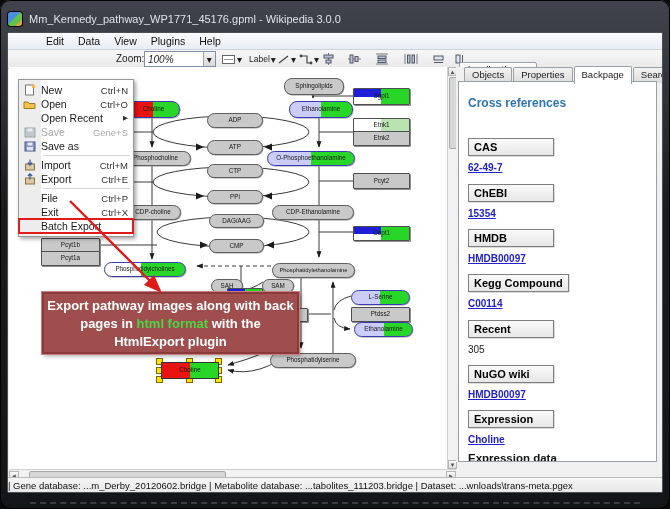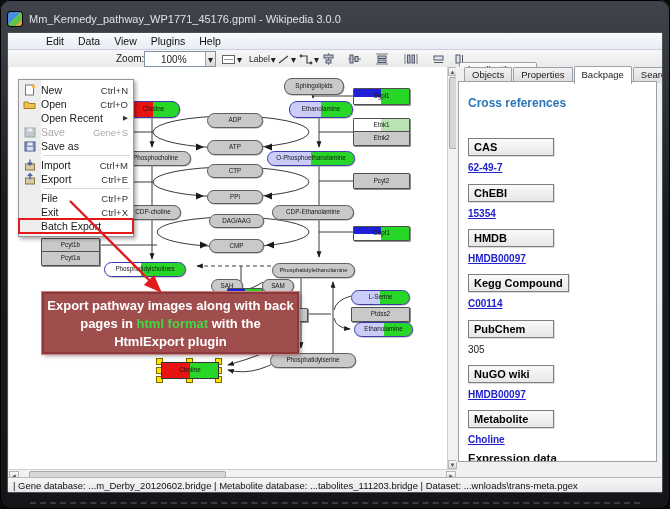--- a/index.html
+++ b/index.html
@@ -13,21 +13,21 @@
   #client{position:absolute;left:7px;top:32px;right:7px;bottom:16px;background:#f0f0f0;border:1px solid #4c4f55;border-radius:2px;overflow:hidden;}
   
   #menubar{position:absolute;left:0;top:0;right:0;height:16px;background:linear-gradient(#fafbfd,#e8ecf4);border-bottom:1px solid #ccd1da;display:flex;align-items:center;font-size:10.5px;color:#111;}
   .mitem{padding:1px 7px;margin-top:0px;}
   .mitem.open{border:1px solid #8899bb;background:#e7edf8;padding:0 6px;margin-top:40px;}
   
   #toolbar{position:absolute;left:0;top:17px;right:0;height:18px;background:linear-gradient(#f7f7f7,#e9e9e9);border-bottom:1px solid #c9c9c9;}
   #toolbar *{font-size:10px;color:#222;}
   .tlabel{position:absolute;top:3px;}
   .combo{position:absolute;display:flex;align-items:center;background:#fff;border:1px solid #7f8fa8;height:14px;}
-  .combo input{border:0;outline:0;width:calc(100% - 14px);height:12px;font-size:10px;padding-left:16px;background:transparent;}
+  .combo input{border:0;outline:0;width:calc(100% - 14px);height:12px;font-size:10px;padding-left:3px;background:transparent;font-style:italic;}
   .combo .cbtn{width:12px;height:100%;background:linear-gradient(#f4f4f4,#d9d9d9);border-left:1px solid #9aa5b5;font-size:7px;display:flex;align-items:center;justify-content:center;color:#333;}
   .tbtn{position:absolute;top:2px;height:14px;display:flex;align-items:center;gap:1px;padding:0 1px;}
   .tbtn .arr{font-size:6.5px;color:#444;}
   .vcombo{position:absolute;left:451px;top:12px;width:70px;height:14px;border:1px solid #98a0ac;border-radius:2px;background:linear-gradient(#fdfdfd,#e4e6ea);display:flex;align-items:center;justify-content:space-between;padding:0 3px;font-size:9px;}
   
   #canvas{position:absolute;left:1px;top:34px;width:438px;height:402px;background:#fff;border-right:1px solid #b9b9b9;overflow:hidden;}
   #edges,#rednote-svg{position:absolute;left:0;top:0;}
   .pnode{position:absolute;font-size:6.3px;line-height:1;display:flex;align-items:center;justify-content:center;color:#151515;white-space:nowrap;overflow:hidden;z-index:2;}
   .pill{background:#c9c9c9;border:1px solid #5f5f5f;border-radius:8px;box-shadow:0.5px 0.5px 0 #9a9a9a;}
   .pill.met{border-color:#3a3aae;}
@@ -67,21 +67,21 @@
   .sec .val.plain{color:#222;text-decoration:none;font-weight:normal;}
   .expr-head{position:absolute;left:0;font-weight:bold;font-size:11.5px;color:#111;}
   
   #vscroll{position:absolute;left:439px;top:34px;width:9px;height:402px;background:#f2f2f2;border-left:1px solid #cfcfcf;}
   #vscroll .sb{position:absolute;left:0;width:9px;height:9px;font-size:6px;color:#555;display:flex;align-items:center;justify-content:center;background:linear-gradient(#fafafa,#dadada);border:1px solid #b5b5b5;box-sizing:border-box;}
   #vthumb{position:absolute;left:1px;top:10px;width:7px;height:70px;background:#d7d7d7;border:1px solid #a9a9a9;border-radius:2px;}
   #hscroll{position:absolute;left:1px;top:436px;width:447px;height:11px;background:#f2f2f2;border-top:1px solid #cfcfcf;}
   #hscroll .sb{position:absolute;top:1px;width:10px;height:9px;font-size:6px;color:#555;display:flex;align-items:center;justify-content:center;background:linear-gradient(#fafafa,#dadada);border:1px solid #b5b5b5;box-sizing:border-box;}
   #hthumb{position:absolute;left:20px;top:1px;width:195px;height:9px;background:#d7d7d7;border:1px solid #a9a9a9;border-radius:2px;}
   
-  #statusbar{position:absolute;left:0;right:0;bottom:0;height:14px;background:linear-gradient(#f6f6f6,#e8e8e8);border-top:1px solid #b8b8b8;font-size:9.5px;color:#111;display:flex;align-items:center;padding-left:5px;}
+  #statusbar{position:absolute;left:0;right:0;bottom:0;height:14px;background:linear-gradient(#f6f6f6,#e8e8e8);border-top:1px solid #b8b8b8;font-size:9.5px;color:#111;display:flex;align-items:center;}
   #deskdash{position:absolute;left:30px;bottom:5px;width:610px;border-top:2px dashed #3c3c3e;}
   svg{display:block;}
 </style>
 </head>
 <body>
 
 <div id="window">
   <div id="titlebar">
     <span id="appicon"></span>
     <span>Mm_Kennedy_pathway_WP1771_45176.gpml - Wikipedia 3.0.0</span>
@@ -306,29 +306,29 @@
           </div>
           <div class="sec" style="top:146px">
             <span class="hdr">HMDB</span>
             <a class="val">HMDB00097</a>
           </div>
           <div class="sec" style="top:191px">
             <span class="hdr">Kegg Compound</span>
             <a class="val">C00114</a>
           </div>
           <div class="sec" style="top:237px">
-            <span class="hdr">PubChem</span>
+            <span class="hdr">Recent</span>
             <span class="val plain">305</span>
           </div>
           <div class="sec" style="top:282px">
             <span class="hdr">NuGO wiki</span>
             <a class="val">HMDB00097</a>
           </div>
           <div class="sec" style="top:327px">
-            <span class="hdr">Metabolite</span>
+            <span class="hdr">Expression</span>
             <a class="val">Choline</a>
           </div>
           <div class="expr-head" style="top:370px">Expression data</div>
         </div>
       </div>
     </div>
 
     <div id="filemenu">
       <div class="fitem">
         <span class="fic">

